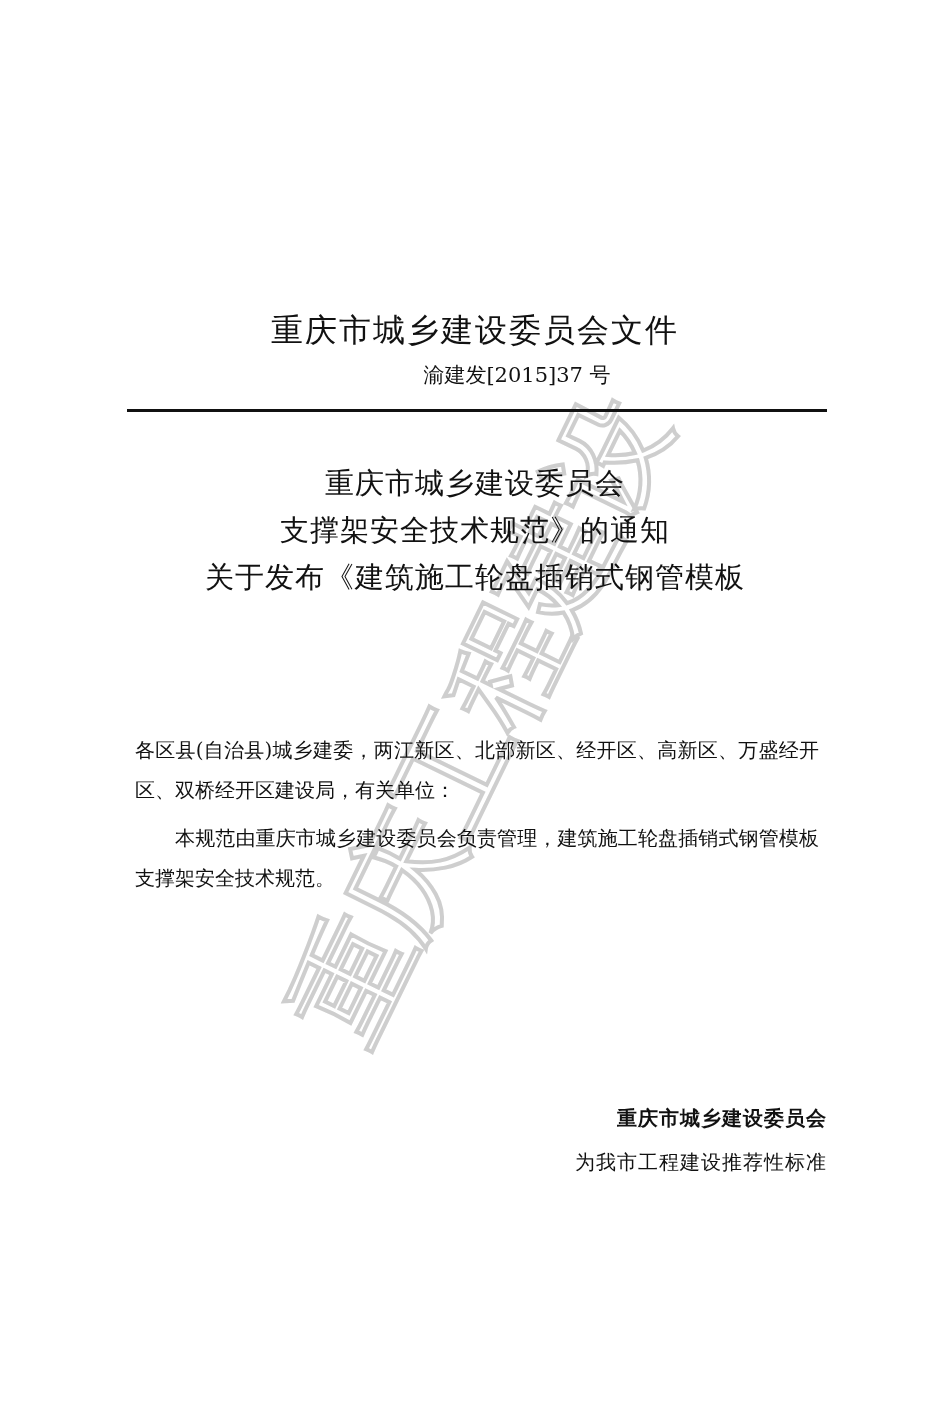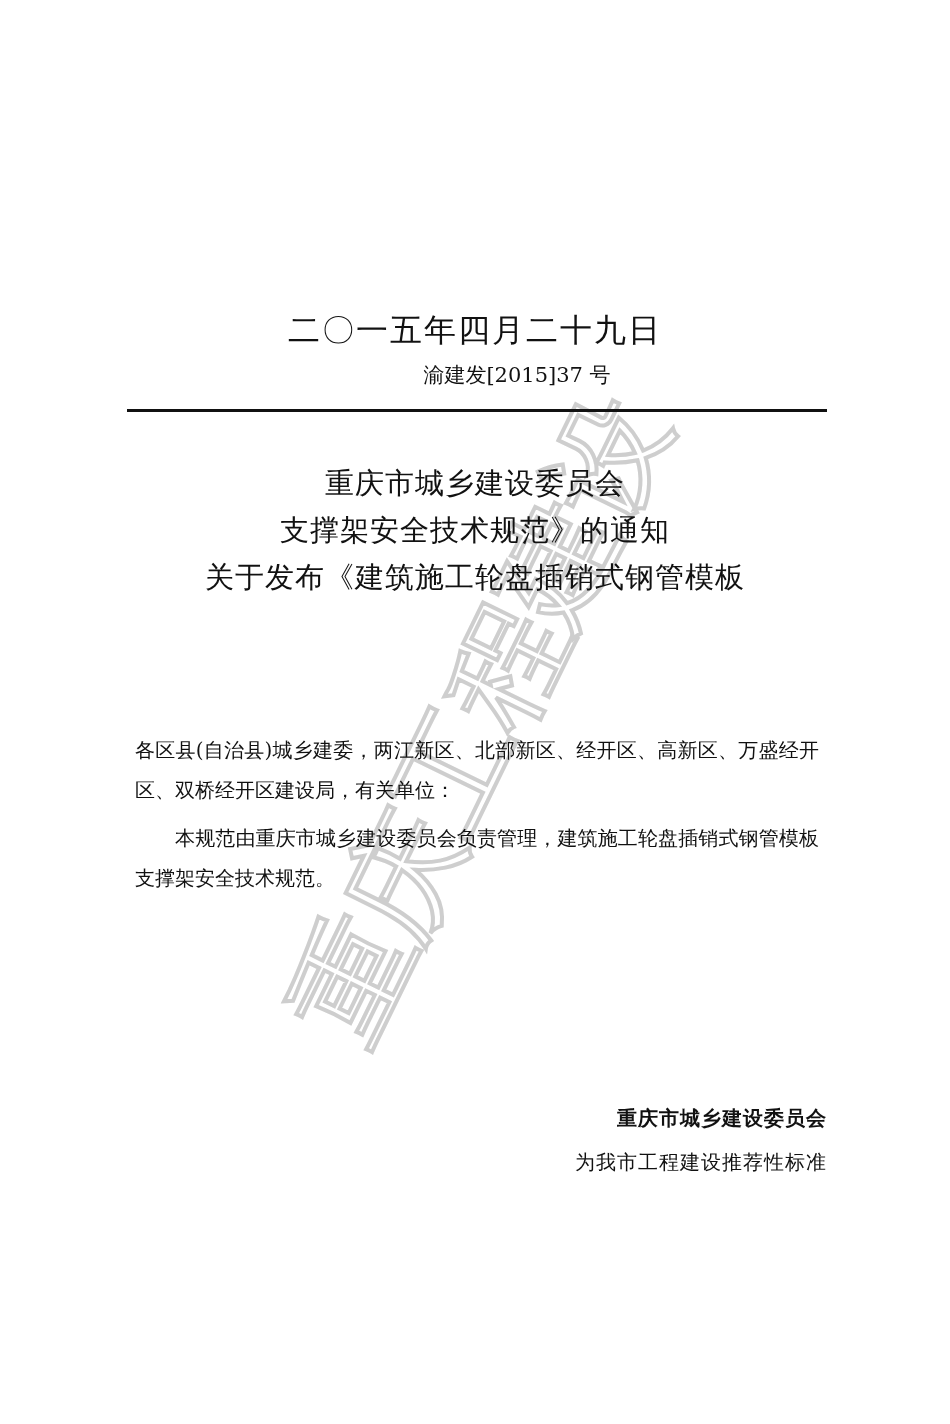--- a/index.html
+++ b/index.html
@@ -106,21 +106,21 @@
     .content { position: relative; z-index: 1; }
   </style>
 </head>
 <body>
 
 <div class="page">
 
   <div class="watermark">重庆工程建设</div>
 
   <div class="content">
-    <div class="doc-title">二〇一五年四月二十九日</div>
+    <div class="doc-title">重庆市城乡建设委员会文件</div>
     <div class="doc-number">渝建发[2015]37 号</div>
     <div class="rule"></div>
 
     <div class="notice-title">
       <div>重庆市城乡建设委员会</div>
       <div>支撑架安全技术规范》的通知</div>
       <div>关于发布《建筑施工轮盘插销式钢管模板</div>
     </div>
 
     <div class="body-text">

